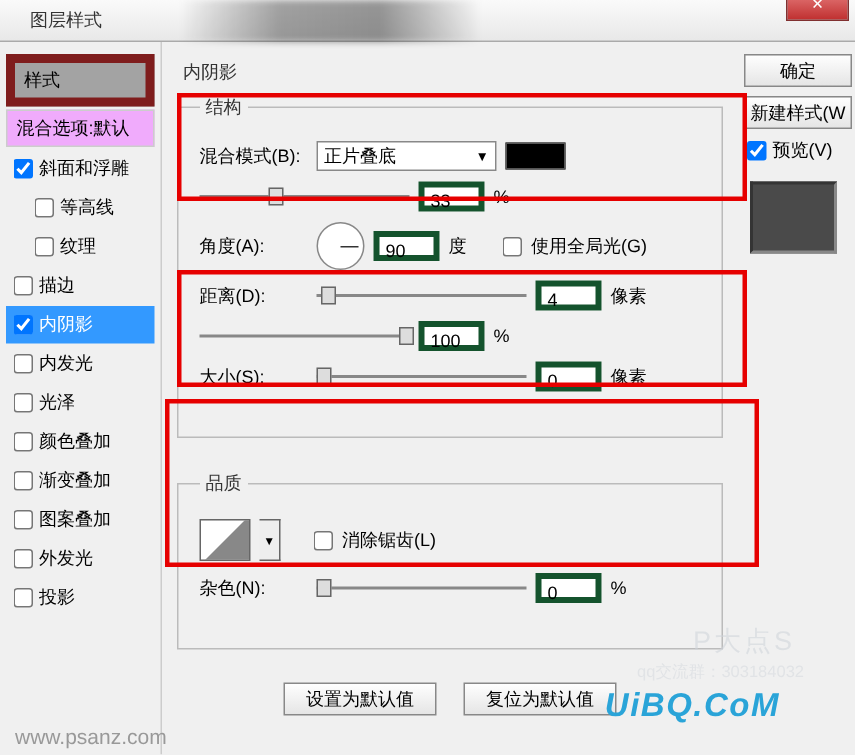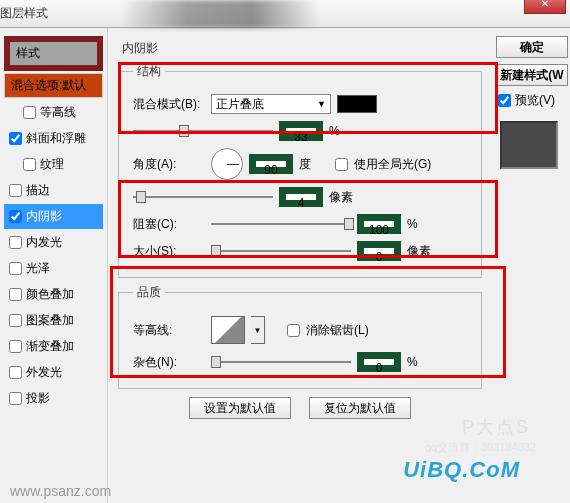--- a/index.html
+++ b/index.html
@@ -1,44 +1,44 @@
 <!DOCTYPE html>
 <html><head>
 <meta charset="utf-8">
 <style>
 * { box-sizing: border-box; margin: 0; padding: 0; font-family: "Microsoft YaHei", SimSun, sans-serif; font-size: 12px; }
 body { background: #f0f0f0; width: 570px; height: 503px; overflow: hidden; position: relative; }
-.titlebar { background: linear-gradient(#fafafa, #e8e8e8); height: 28px; border-bottom: 1px solid #aaa; padding: 5px 0; display: flex; align-items: center; }
+.titlebar { background: linear-gradient(#fafafa, #e8e8e8); height: 28px; border-bottom: 1px solid #aaa; padding: 5px 20px; display: flex; align-items: center; }
 .titlebar span { color: #333; }
 .close-btn { width: 42px; height: 18px; background: linear-gradient(#e07070, #c03030); border: 1px solid #803030; margin-left: auto; margin-right: -2px; margin-top: -6px; position: absolute; right: 6px; top: 2px; color: white; text-align: center; line-height: 14px; font-size: 10px; }
 .blur-dark { position: absolute; top: 0; left: 120px; width: 200px; height: 28px; background: linear-gradient(90deg, transparent, rgba(0,0,0,0.35), rgba(0,0,0,0.4), transparent); filter: blur(2px); pointer-events: none; }
 .main { display: flex; height: 475px; background: #f0f0f0; }
 .sidebar { width: 108px; border-right: 1px solid #ccc; padding: 6px 2px; background: #f0f0f0; }
 .sidebar-header { background: #a3a3a3; border: 6px solid #7f1d1d; padding: 3px 6px; margin: 2px; }
-.sidebar-sub { background: #c2410c; border: 1px solid #ccc; padding: 3px 6px; margin: 2px; }
+.sidebar-sub { background: #f0abfc; border: 1px solid #ccc; padding: 3px 6px; margin: 2px; }
 .sidebar-item { padding: 3px 4px; margin: 1px 2px; display: flex; align-items: center; gap: 4px; border: 1px solid transparent; }
 .sidebar-item.selected { background: #3399ff; color: #fff; }
 .sidebar-item input { margin: 0; }
 .content { flex: 1; padding: 8px 10px; position: relative; }
 .rightcol { width: 78px; padding: 8px 4px; }
-.rbtn { display: block; width: 72px; height: 22px; background: linear-gradient(#fefefe, #e5e5e5); border: 1px solid #888; margin-bottom: 6px; text-align: center; line-height: 20px; font-weight: bold; }
+.rbtn { display: block; width: 72px; height: 22px; background: linear-gradient(#fefefe, #e5e5e5); border: 1px solid #888; margin-bottom: 6px; text-align: center; line-height: 20px; }
 .rchk { display: flex; align-items: center; gap: 4px; margin-top: 4px; margin-left: 2px; }
 .swatch-big { width: 58px; height: 48px; background: #4a4a4a; border: 2px inset #888; margin-top: 12px; margin-left: 4px; }
-fieldset { border: 1px solid #bbb; margin-bottom: 6px; padding: 8px 10px 10px 14px; position: relative; }
+fieldset { border: 1px solid #bbb; margin-bottom: 22px; padding: 8px 10px 24px 14px; position: relative; }
 legend { padding: 0 4px; color: #333; }
 .section-title { margin: 4px 0 6px 4px; color: #333; }
 .row { display: flex; align-items: center; margin: 5px 0; gap: 6px; height: 22px; }
 .lbl { width: 72px; text-align: left; }
 .combo { width: 120px; height: 20px; border: 1px solid #888; background: #fff; display: flex; align-items: center; justify-content: space-between; padding: 0 4px; }
 .combo .arrow { font-size: 9px; }
 .cswatch { width: 40px; height: 18px; background: #000; border: 1px solid #555; }
 .slider { flex: 0 0 140px; height: 16px; position: relative; }
 .slider::before { content: ""; position: absolute; left: 0; right: 0; top: 7px; height: 2px; background: #888; }
 .thumb { position: absolute; top: 2px; width: 10px; height: 12px; background: #ddd; border: 1px solid #666; }
-.num { width: 44px; height: 20px; border: 7px solid #14532d; background: #fff; text-align: center; padding: 2px 4px; }
+.num { width: 44px; height: 20px; border: 4px solid #14532d; background: #fff; text-align: left; padding: 2px 4px; }
 .unit { width: 30px; }
 .angle-dial { width: 32px; height: 32px; border: 1px solid #888; border-radius: 50%; background: #fff; position: relative; }
 .angle-dial::after { content: ""; position: absolute; left: 50%; top: 50%; width: 12px; height: 1px; background: #333; transform-origin: left; transform: rotate(0deg); }
 .contour-sw { width: 34px; height: 28px; border: 1px solid #666; background: linear-gradient(135deg, #fff 49%, #888 51%); display: inline-block; position: relative; }
 .contour-dd { width: 14px; height: 28px; border: 1px solid #666; border-left: none; display: inline-flex; align-items: center; justify-content: center; background: #eee; font-size: 8px; }
 .btn { height: 22px; padding: 0 14px; background: linear-gradient(#fefefe, #e5e5e5); border: 1px solid #888; }
 .btnrow { display: flex; gap: 18px; justify-content: center; margin-top: 8px; }
 .redbox { position: absolute; border: 3px solid #e60000; pointer-events: none; }
 .wm1 { position: absolute; right: 40px; bottom: 64px; color: #cfd4da; font-size: 18px; opacity: .55; letter-spacing: 2px; }
 .wm2 { position: absolute; right: 34px; bottom: 48px; color: #cfd4da; font-size: 11px; opacity: .45; }
@@ -53,27 +53,27 @@
   <div class="blur-dark"></div>
   <div class="close-btn">✕</div>
 </div>
 
 <div class="main">
 
   <div class="sidebar">
     <div class="sidebar-header">样式</div>
     <div class="sidebar-sub">混合选项:默认</div>
 
-    <div class="sidebar-item" style="padding-left:18px">
-      <input type="checkbox" style="">
-      <span>等高线</span>
-    </div>
     <div class="sidebar-item">
       <input type="checkbox" checked="" style="">
       <span>斜面和浮雕</span>
+    </div>
+    <div class="sidebar-item" style="padding-left:18px">
+      <input type="checkbox" style="">
+      <span>等高线</span>
     </div>
     <div class="sidebar-item" style="padding-left:18px">
       <input type="checkbox" style="">
       <span>纹理</span>
     </div>
     <div class="sidebar-item">
       <input type="checkbox" style="">
       <span>描边</span>
     </div>
     <div class="sidebar-item selected">
@@ -87,25 +87,25 @@
     <div class="sidebar-item">
       <input type="checkbox" style="">
       <span>光泽</span>
     </div>
     <div class="sidebar-item">
       <input type="checkbox" style="">
       <span>颜色叠加</span>
     </div>
     <div class="sidebar-item">
       <input type="checkbox" style="">
+      <span>渐变叠加</span>
+    </div>
+    <div class="sidebar-item">
+      <input type="checkbox" style="">
       <span>图案叠加</span>
-    </div>
-    <div class="sidebar-item">
-      <input type="checkbox" style="">
-      <span>渐变叠加</span>
     </div>
     <div class="sidebar-item">
       <input type="checkbox" style="">
       <span>外发光</span>
     </div>
     <div class="sidebar-item">
       <input type="checkbox" style="">
       <span>投影</span>
     </div>
   </div>
@@ -136,29 +136,29 @@
       <div class="row" style="height:34px">
         <span class="lbl">角度(A):</span>
         <div class="angle-dial"></div>
         <div class="num">90</div>
         <span class="unit">度</span>
         <input type="checkbox" style="">
         <span>使用全局光(G)</span>
       </div>
 
       <div class="row">
+        <span class="lbl">距离(D):</span>
         <div class="slider">
             <div class="thumb" style="left:2%"></div>
           </div>
         <div class="num">4</div>
         <span class="unit">像素</span>
       </div>
 
       <div class="row">
-        <span class="lbl">阻塞(C):</span>
         <div class="slider">
             <div class="thumb" style="left:95%"></div>
           </div>
         <div class="num">100</div>
         <span class="unit">%</span>
       </div>
 
       <div class="row">
         <span class="lbl">大小(S):</span>
         <div class="slider">
@@ -166,21 +166,20 @@
           </div>
         <div class="num">0</div>
         <span class="unit">像素</span>
       </div>
     </fieldset>
 
     <fieldset>
       <legend>品质</legend>
 
       <div class="row" style="height:32px">
-        <span class="lbl">等高线:</span>
         <span class="contour-sw"></span>
           <span class="contour-dd">▼</span>
         <span style="width:10px"></span>
         <input type="checkbox" style="">
         <span>消除锯齿(L)</span>
       </div>
 
       <div class="row">
         <span class="lbl">杂色(N):</span>
         <div class="slider">

